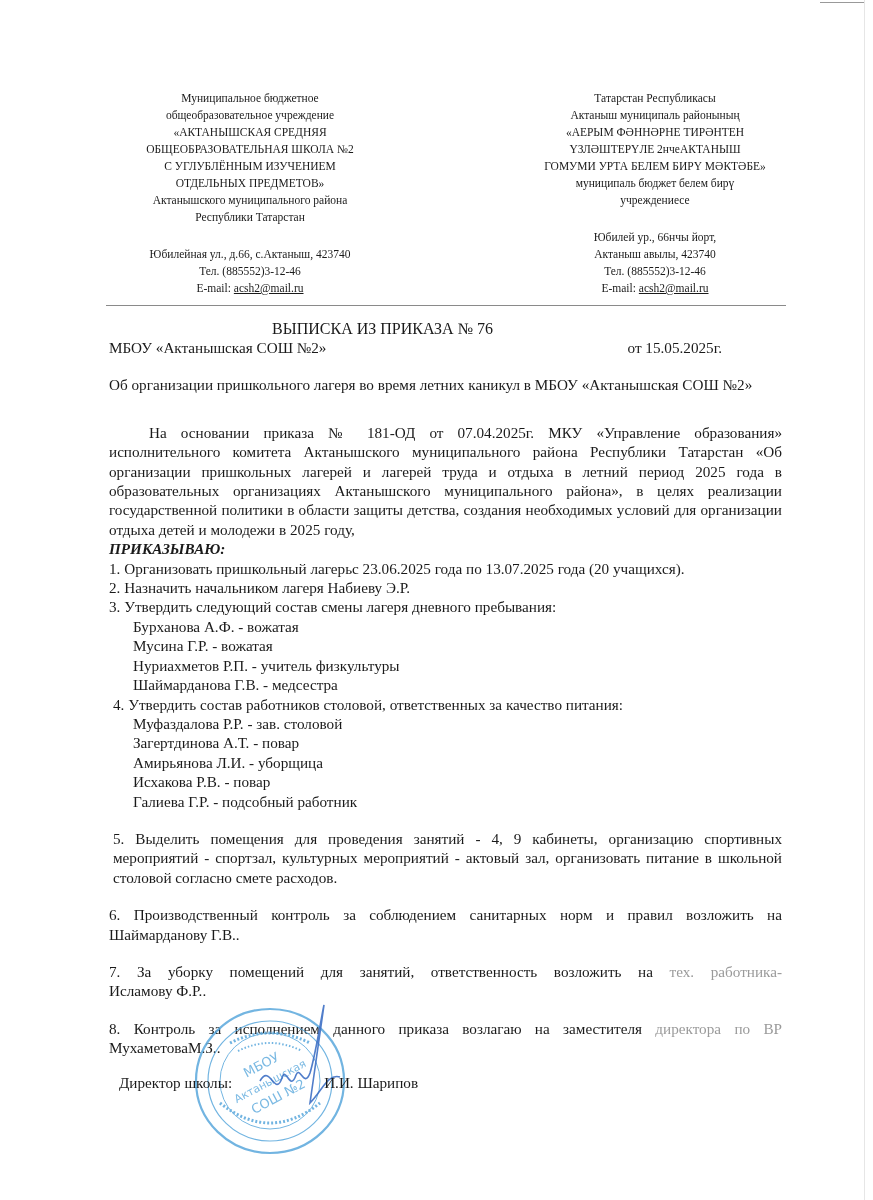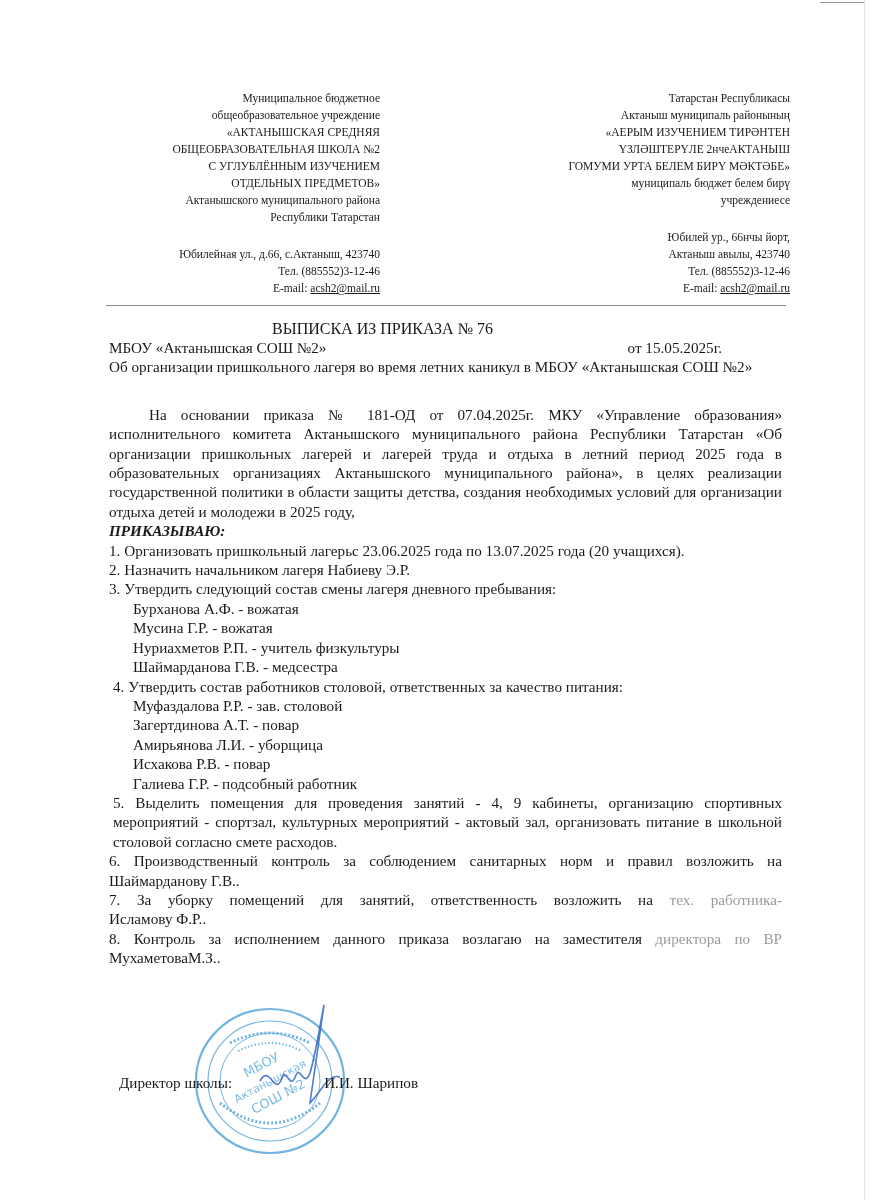--- a/index.html
+++ b/index.html
@@ -3,36 +3,36 @@
   <meta charset="utf-8">
   <style>
     html, body { margin: 0; padding: 0; background: #ffffff; }
     body {
       width: 873px; height: 1200px; position: relative; overflow: hidden;
       font-family: "Liberation Serif", "DejaVu Serif", serif; color: #1a1a1a;
     }
     .edge-top { position: absolute; top: 2px; left: 820px; width: 45px; height: 1px; background: #999; }
     .edge-right { position: absolute; top: 0; right: 8px; width: 1px; height: 1200px; background: #e6e6e6; }
     .hdr {
-      position: absolute; top: 90px; text-align: right; font-size: 11.5px; line-height: 17px;
+      position: absolute; top: 90px; text-align: center; font-size: 11.5px; line-height: 17px;
     }
     .hdr .gap { height: 20px; }
     .hdr-left { left: 120px; width: 260px; }
     .hdr-right { left: 520px; width: 270px; }
     .hdr a, .hdr .email-link { text-decoration: underline; color: #1a1a1a; }
     .rule { position: absolute; top: 305px; left: 106px; width: 680px; height: 1px; background: #8a8a8a; }
     .title {
       position: absolute; top: 320px; left: 0; width: 765px; text-align: center; font-size: 16px;
     }
     .main {
       position: absolute; top: 338px; left: 109px; width: 673px; font-size: 15.2px; line-height: 19.4px;
     }
     .row-split { display: flex; justify-content: space-between; }
     .row-split .date { padding-right: 60px; }
-    .justify { text-align: justify; }
+    .justify { text-align: justify; margin-top: 18px; }
     .para { text-indent: 40px; margin-top: 28px; }
     .bold { font-weight: bold; font-style: italic; }
     .indent { padding-left: 24px; }
     .item { padding-left: 0; }
     .item5 { padding-left: 4px; }
     .faded { color: #9a9a9a; }
     .sign {
       position: absolute; top: 1074px; left: 119px; font-size: 15.2px; display: flex;
     }
     .sign .sig-gap { width: 92px; }
@@ -55,21 +55,21 @@
   <div>Республики Татарстан</div>
   <div class="gap"></div>
   <div>Юбилейная ул., д.66, с.Актаныш, 423740</div>
   <div>Тел. (885552)3-12-46</div>
   <div><span>E-mail: </span><span class="email-link">acsh2@mail.ru</span></div>
 </div>
 
 <div class="hdr hdr-right">
   <div>Татарстан Республикасы</div>
   <div>Актаныш муниципаль районының</div>
-  <div>«АЕРЫМ ИЗУЧЕНИЕМ ТИРӘНТЕН</div>
+  <div>«АЕРЫМ ФӘННӘРНЕ ТИРӘНТЕН</div>
   <div>ҮЗЛӘШТЕРҮЛЕ 2нчеАКТАНЫШ</div>
   <div>ГОМУМИ УРТА БЕЛЕМ БИРҮ МӘКТӘБЕ»</div>
   <div>муниципаль бюджет белем бирү</div>
   <div>учреждениесе</div>
   <div class="gap"></div>
   <div>Юбилей ур., 66нчы йорт,</div>
   <div>Актаныш авылы, 423740</div>
   <div>Тел. (885552)3-12-46</div>
   <div><span>E-mail: </span><span class="email-link">acsh2@mail.ru</span></div>
 </div>

